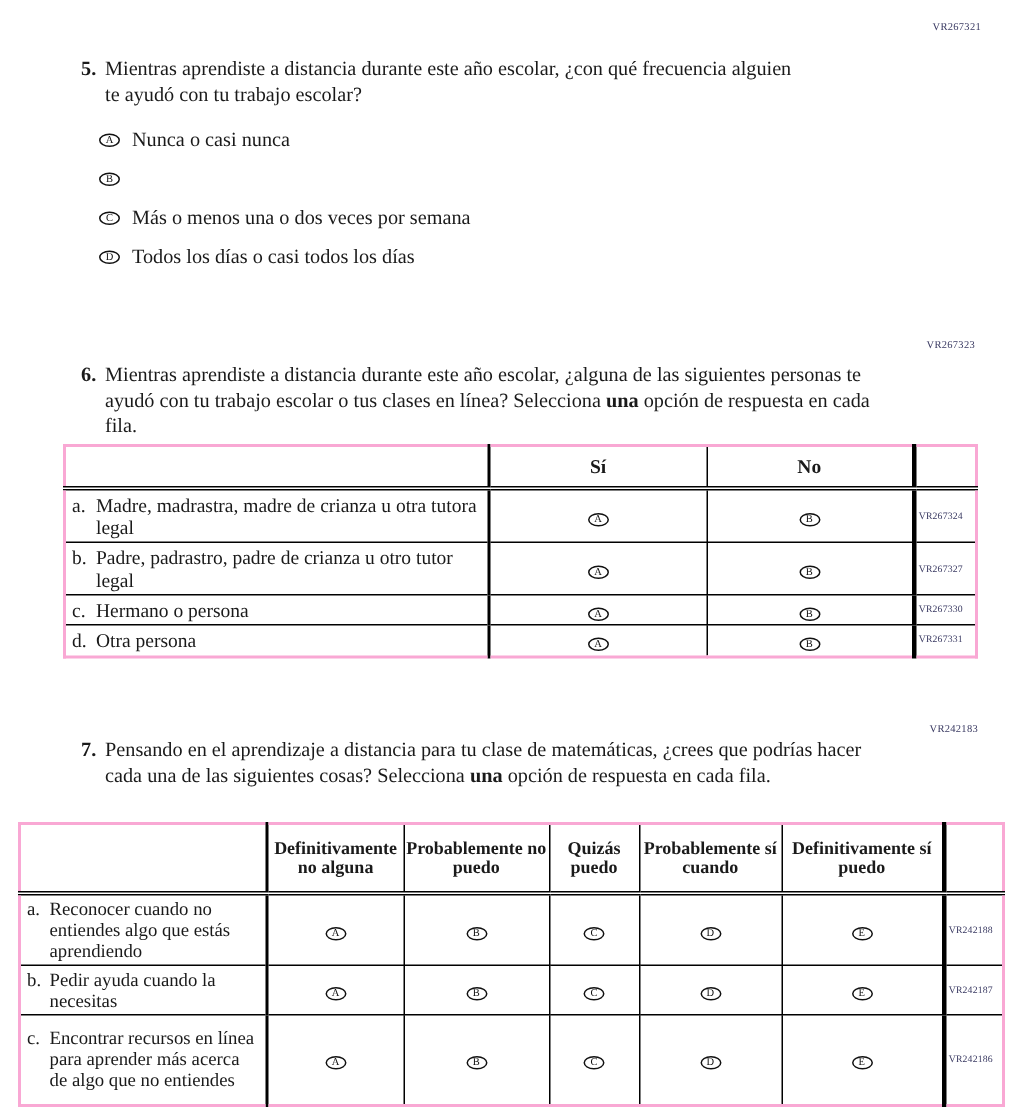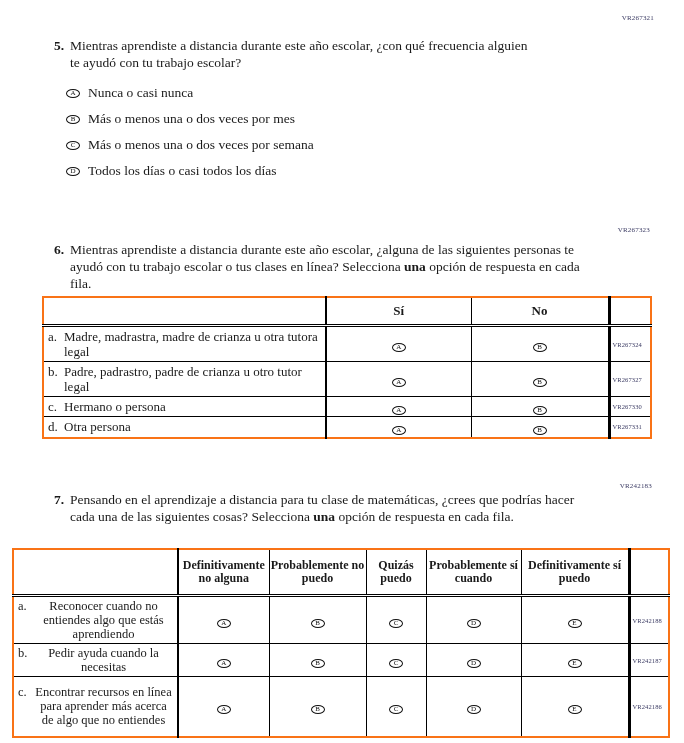--- a/index.html
+++ b/index.html
@@ -30,21 +30,21 @@
 
   .bubble {
     display:inline-flex; align-items:center; justify-content:center;
     width:14px; height:9px; border:1px solid #111; border-radius:50%;
     font-size:7px; line-height:1; flex:none; background:#fff; color:#111;
     box-sizing:border-box; font-family:"Liberation Serif","DejaVu Serif",serif;
   }
 
   table {
     position:absolute; border-collapse:collapse; table-layout:fixed;
-    background:#fff; border:2px solid #f97316;
+    background:#fff; border:2px solid #f9a8d4;
   }
   #q6-table {top:296px; left:42px; width:608px;}
   #q7-table {top:548px; left:12px; width:656px;}
   td,th {border:1px solid #000; padding:0; overflow:hidden;}
   thead th {
     border-bottom:3px double #000; font-weight:bold; text-align:center;
     vertical-align:middle;
   }
   #q6-table thead th {font-size:13px; height:26px;}
   #q7-table thead th {font-size:12px; line-height:13px; height:40px; padding:2px 1px;}
@@ -52,21 +52,21 @@
   .codecol {border-left:3px solid #000;}
   td.codecol {
     font-size:6.5px; color:#3b3b63; padding-left:2px; vertical-align:middle;
     letter-spacing:.1px;
   }
   td.lblcol {vertical-align:middle; padding:2px 3px 2px 4px;}
   .lbl-wrap {display:flex;}
   .pfx {width:16px; flex:none; font-size:13px; line-height:15px;}
   #q7-table .pfx {font-size:12.5px; line-height:14px; width:15px;}
   .lbl {flex:1; font-size:13px; line-height:15px;}
-  #q7-table .lbl {font-size:12.5px; line-height:14px;text-align:center;}
+  #q7-table .lbl {font-size:12.5px; line-height:14px;}
   .bubcell {text-align:center; vertical-align:middle;}
   #q6-table tr.r0 {height:31px;}
   #q6-table tr.r1 {height:31px;}
   #q6-table tr.r2 {height:20px;}
   #q6-table tr.r3 {height:21px;}
   #q7-table tr.r0 {height:44px;}
   #q7-table tr.r1 {height:30px;}
   #q7-table tr.r2 {height:60px;}
 </style>
 </head>
@@ -81,21 +81,20 @@
     <span class="qtext">Mientras aprendiste a distancia durante este año escolar, ¿con qué frecuencia alguien te ayudó con tu trabajo escolar?</span>
   </div>
 
   <div class="options">
     <div class="option">
       <span class="bubble">A</span>
       <span class="olabel">Nunca o casi nunca</span>
     </div>
     <div class="option">
       <span class="bubble">B</span>
-      <span class="olabel">Más o menos una o dos veces por mes</span>
     </div>
     <div class="option">
       <span class="bubble">C</span>
       <span class="olabel">Más o menos una o dos veces por semana</span>
     </div>
     <div class="option">
       <span class="bubble">D</span>
       <span class="olabel">Todos los días o casi todos los días</span>
     </div>
   </div>

